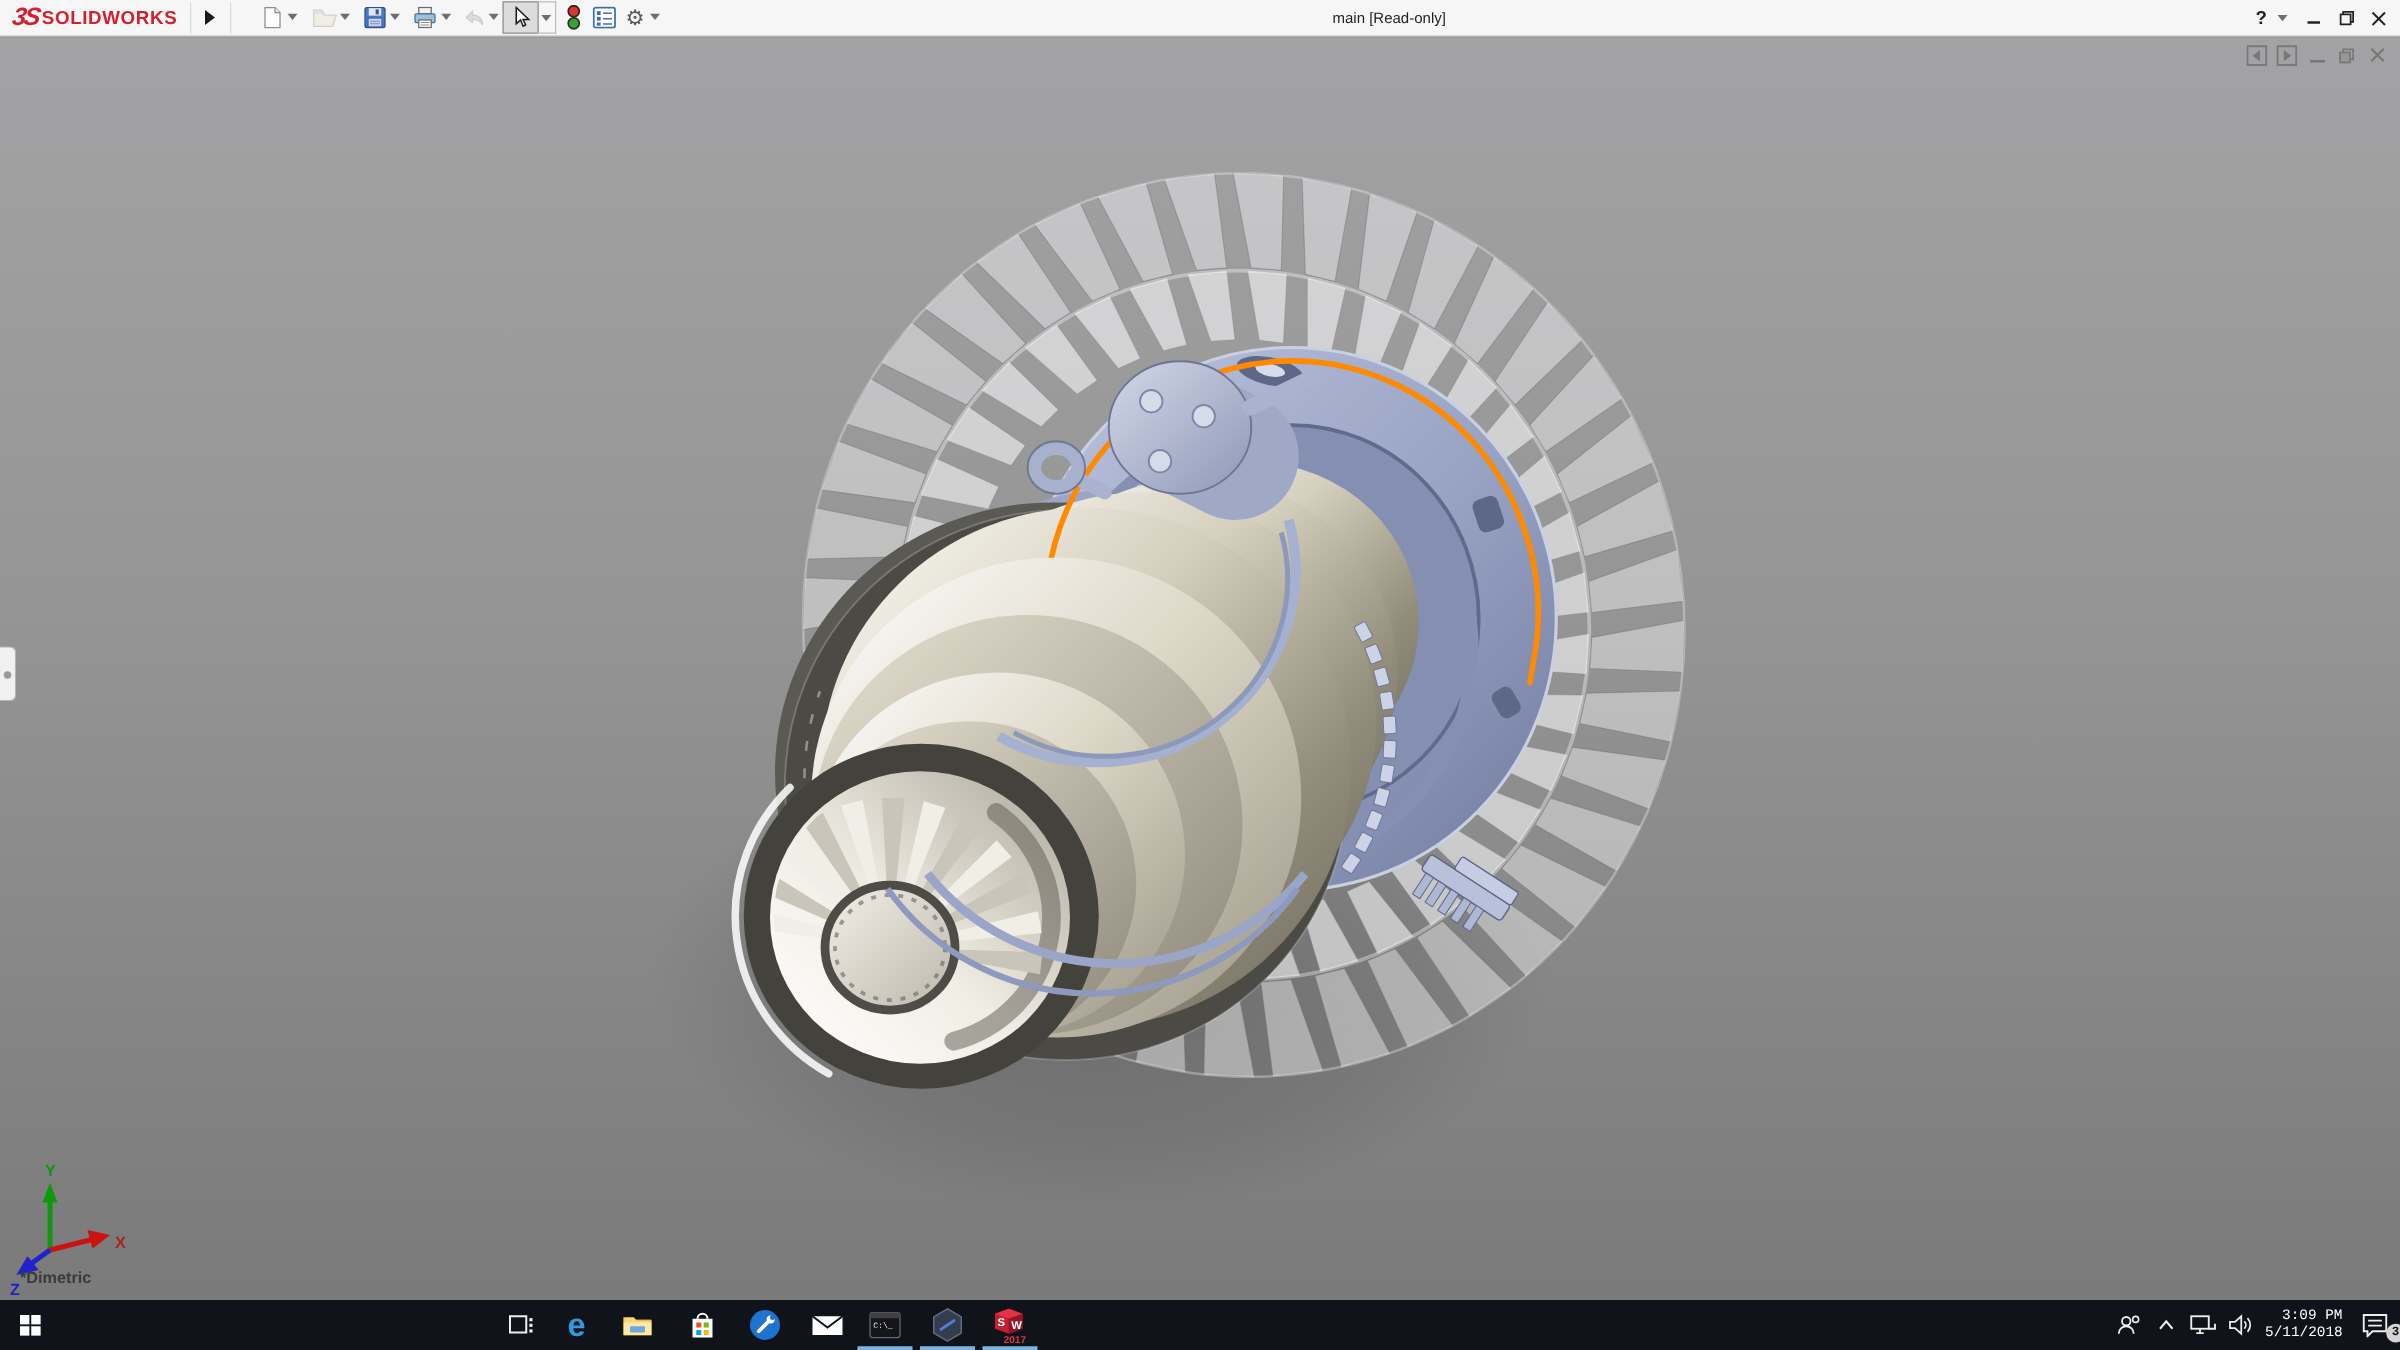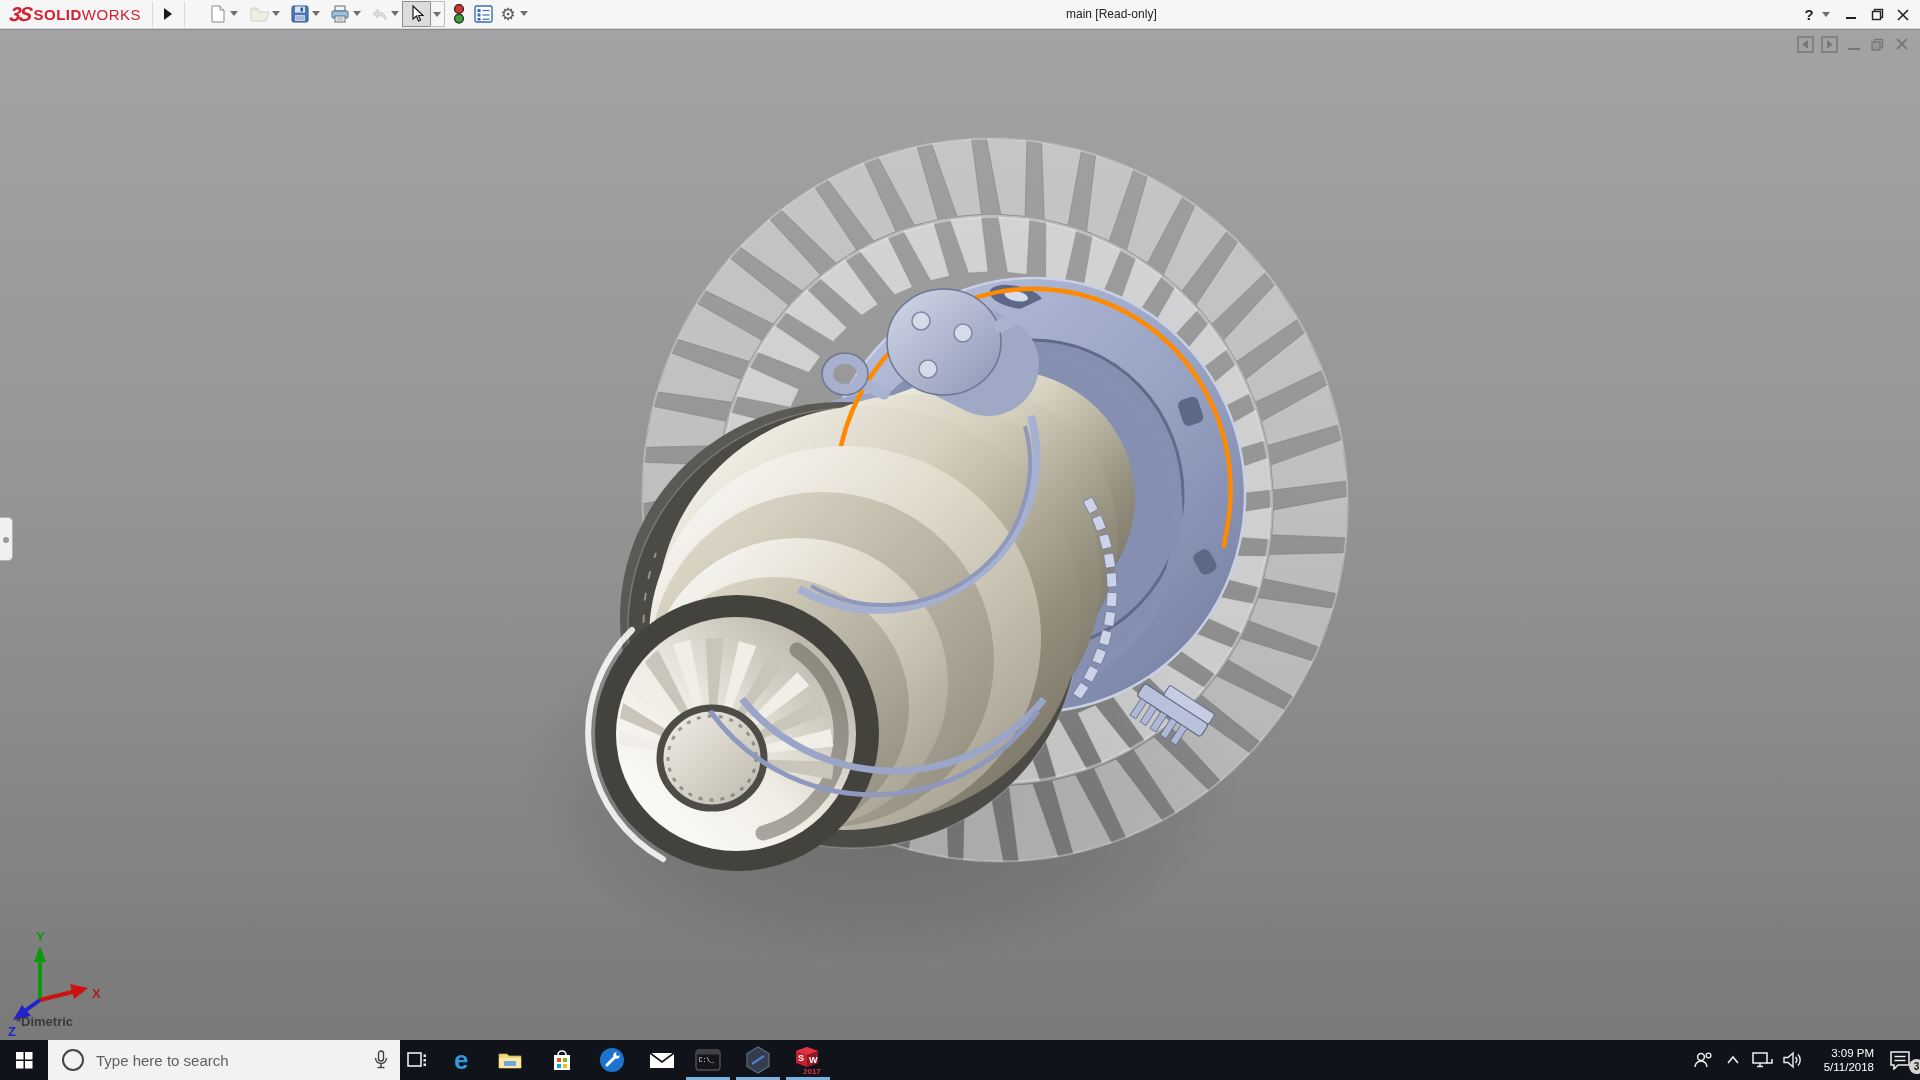--- a/index.html
+++ b/index.html
@@ -8,21 +8,21 @@
   .win { position:relative; width:1920px; height:1080px; background:#8c8c8c; }
 
   
   .titlebar { position:absolute; left:0; top:0; width:1920px; height:29px;
     background:#f6f6f6; border-bottom:1px solid #d6d6d6; z-index:30; }
   .brand { position:absolute; left:10px; top:4px; height:21px; display:flex;
     align-items:center; color:#d1202f; white-space:nowrap; }
   .brand-mark { font-size:20px; font-weight:bold; font-style:italic;
     transform:skewX(-10deg); margin-right:3px; letter-spacing:-2px; }
   .brand-solid { font-size:15px; font-weight:bold; letter-spacing:.5px; }
-  .brand-works { font-size:15px; font-weight:400; letter-spacing:.5px; }
+  .brand-works { font-size:15px; font-weight:700; letter-spacing:.5px; }
   .tb-sep { position:absolute; top:2px; width:1px; height:25px; background:#d9d9d9; }
   .flyout-btn { position:absolute; left:155px; top:1px; width:26px; height:26px;
     display:flex; align-items:center; justify-content:center; }
   .tri-right { width:0; height:0; border-left:8px solid #1a1a1a;
     border-top:6px solid transparent; border-bottom:6px solid transparent; }
   .tb-ico { position:absolute; top:3px; width:22px; height:22px; display:flex;
     align-items:center; justify-content:center; }
   .tb-ico.disabled { opacity:.40; }
   .caret { position:absolute; top:11px; width:0; height:0;
     border-left:4px solid transparent; border-right:4px solid transparent;
@@ -71,21 +71,21 @@
   .cortana-ring { width:22px; height:22px; border:2.5px solid #444; border-radius:50%;
     margin-left:14px; }
   .search-input { flex:1; border:none; outline:none; background:transparent;
     font-size:15px; color:#555; margin-left:12px; font-family:"Liberation Sans",sans-serif; }
   .search-input::placeholder { color:#5f5f5f; opacity:1; }
   .mic { margin-right:12px; }
   .tb-app { position:absolute; top:0; width:46px; height:40px; display:flex;
     align-items:center; justify-content:center; }
   .run-line { position:absolute; bottom:0; height:3px; width:44px; background:#7db3e0; }
   .tray { position:absolute; right:0; top:0; height:40px; display:flex;
-    align-items:center; }
+    align-items:center;font-family:Liberation Mono, monospace; }
   .tray-ico { width:30px; height:40px; display:flex; align-items:center;
     justify-content:center; }
   .clock { width:62px; text-align:right; color:#fff; font-size:11.5px;
     line-height:14px; margin:0 6px 0 4px; }
   .badge { position:absolute; right:-4px; bottom:6px; width:15px; height:15px;
     background:#d4d4d4; border-radius:50%; color:#111; font-size:10px;
     font-weight:bold; display:flex; align-items:center; justify-content:center; }
 </style>
 </head>
 <body>
@@ -498,30 +498,20 @@
   <div class="taskbar">
     <div class="start">
       <svg width="17" height="17">
         <rect x="0" y="0" width="7.5" height="7.5" fill="#fff"></rect>
           <rect x="9" y="0" width="7.5" height="7.5" fill="#fff"></rect>
         <rect x="0" y="9" width="7.5" height="7.5" fill="#fff"></rect>
           <rect x="9" y="9" width="7.5" height="7.5" fill="#fff"></rect>
       </svg>
     </div>
 
-    <div class="search-box">
-      <div class="cortana-ring"></div>
-      <input class="search-input" placeholder="Type here to search" style="">
-      <svg class="mic" width="14" height="20" viewBox="0 0 14 20">
-        <rect x="4.5" y="1" width="5" height="10" rx="2.5" fill="none" stroke="#444" stroke-width="1.4"></rect>
-        <path d="M1.5 8 a5.5 5.5 0 0 0 11 0" fill="none" stroke="#444" stroke-width="1.4"></path>
-        <line x1="7" y1="14" x2="7" y2="17" stroke="#444" stroke-width="1.4"></line>
-        <line x1="3.5" y1="17.5" x2="10.5" y2="17.5" stroke="#444" stroke-width="1.4"></line>
-      </svg>
-    </div>
 
     <div class="tb-app" style="left:394px">
       <svg width="22" height="22">
         <rect x="2" y="4" width="13" height="13" fill="none" stroke="#eee" stroke-width="1.6"></rect>
         <rect x="17.5" y="5.5" width="2.5" height="2.5" fill="#eee"></rect>
         <rect x="17.5" y="10" width="2.5" height="2.5" fill="#eee"></rect>
         <rect x="17.5" y="14.5" width="2.5" height="2.5" fill="#eee"></rect>
       </svg>
     </div>
     <div class="tb-app" style="left:440px">

